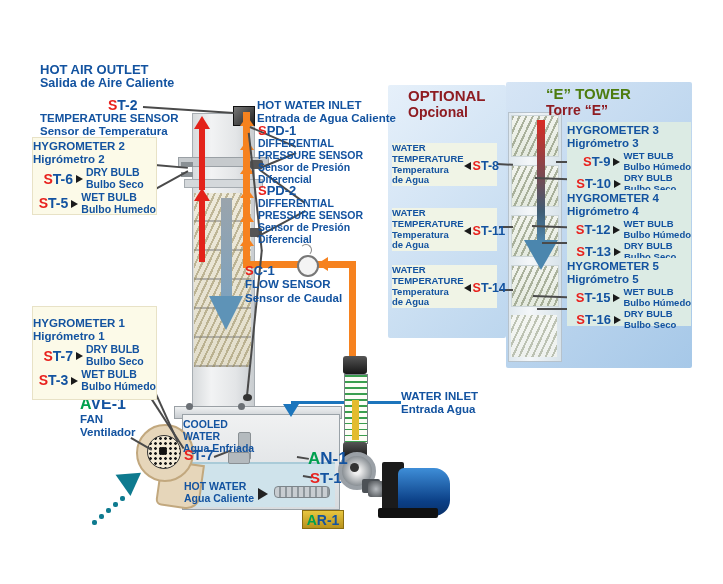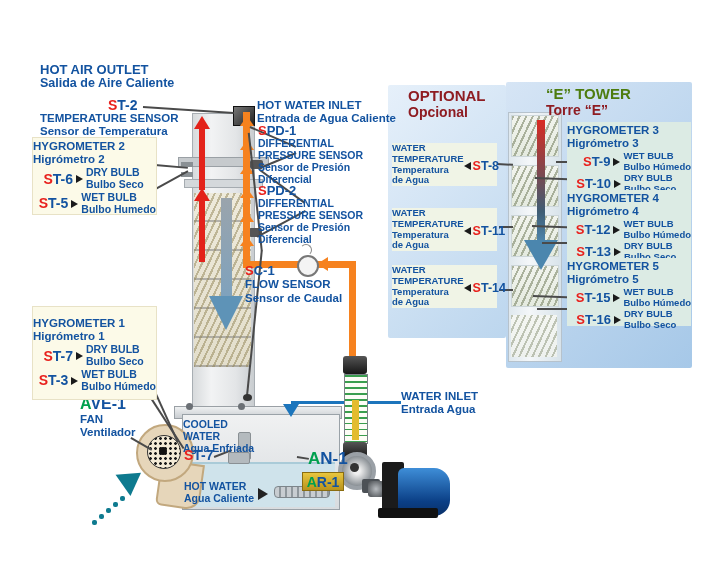--- a/index.html
+++ b/index.html
@@ -195,21 +195,21 @@
   </div>
   <div class="abs f14" style="left:184px;top:448px"><span class="red">S</span><span class="blue">T-7</span></div>
 
   <div class="abs ctr blue" style="left:184px;top:481px;width:78px">
     <div class="f10">HOT WATER</div>
     <div class="f10">Agua Caliente</div>
   </div>
 
   <div class="abs f15" style="left:308px;top:450px;font-size:17px"><span class="green">A</span><span class="blue">N-1</span></div>
   <div class="abs f15" style="left:310px;top:470px"><span class="red">S</span><span class="blue">T-1</span></div>
-  <div class="abs" style="left:302px;top:472px;width:40px;height:17px;background:linear-gradient(#e8c63f,#b8921c);border:1px solid #8a6d10;text-align:center">
+  <div class="abs" style="left:302px;top:510px;width:40px;height:17px;background:linear-gradient(#e8c63f,#b8921c);border:1px solid #8a6d10;text-align:center">
     <span class="f14" style="line-height:17px"><span class="green">A</span><span class="blue">R-1</span></span>
   </div>
 
 
   <div class="abs blue" style="left:401px;top:390px;width:96px">
     <div class="f11">WATER INLET</div>
     <div class="f11">Entrada Agua</div>
   </div>
 
 

